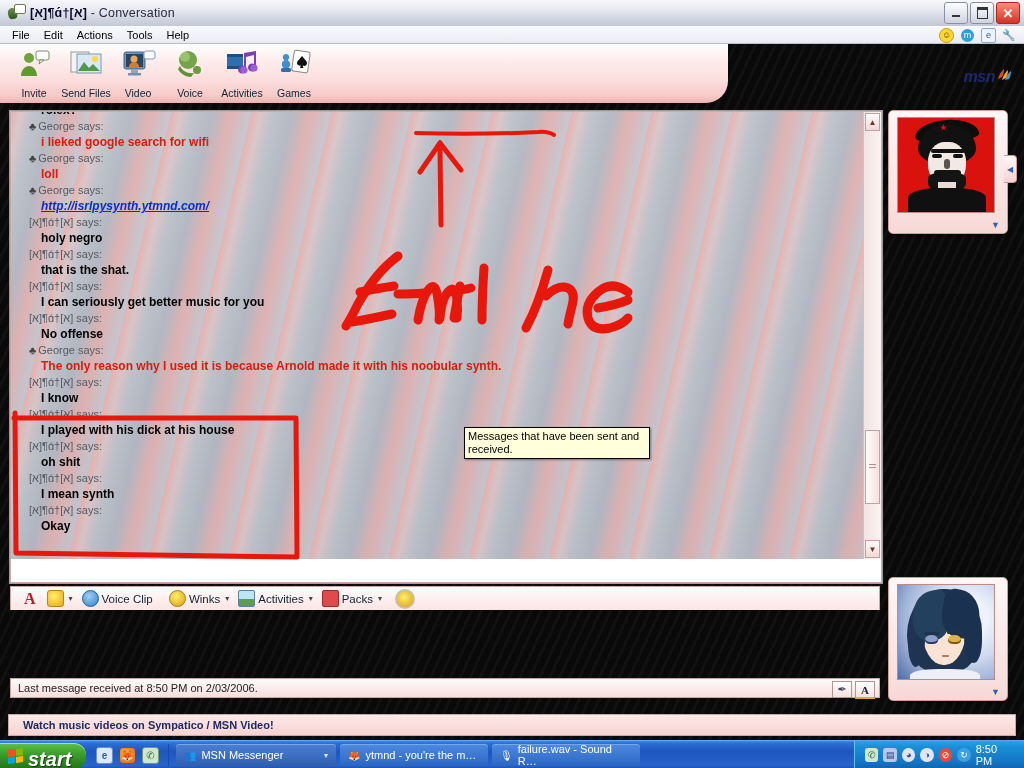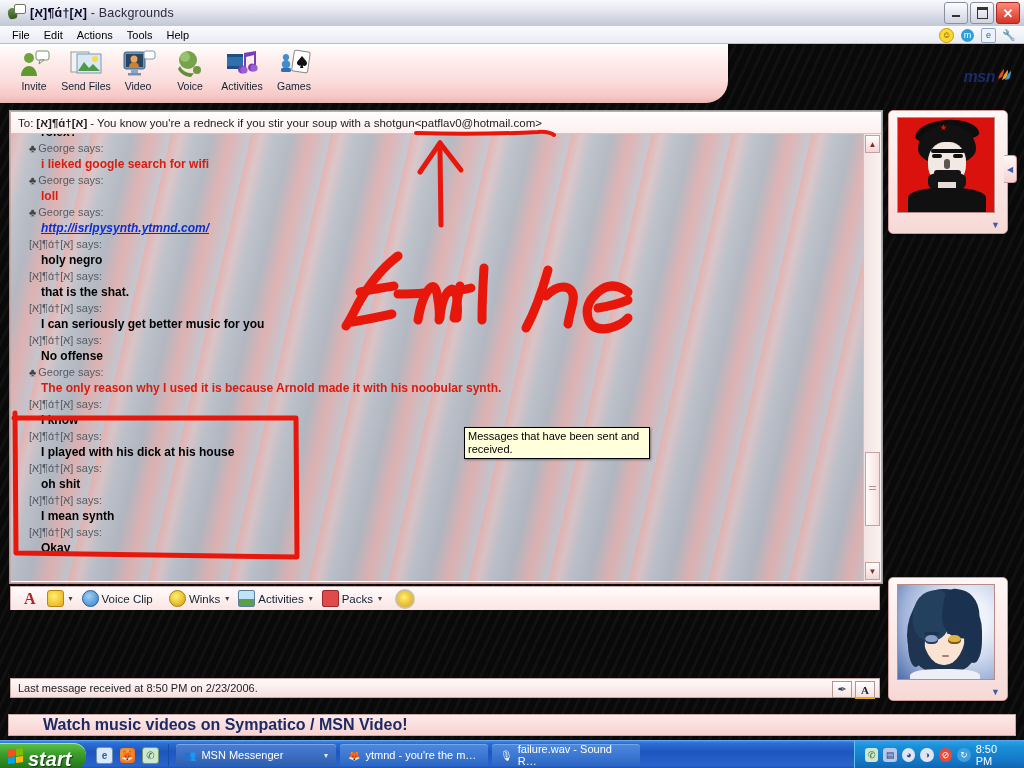--- a/index.html
+++ b/index.html
@@ -68,21 +68,21 @@
   .ti{width:13px;height:13px;border-radius:50%;font-size:9px;display:flex;align-items:center;justify-content:center;}
 
   
   .tbwrap{position:absolute;left:0;top:44px;width:1024px;height:59px;overflow:hidden;}
   .tbbg{position:absolute;left:0;top:0;width:728px;height:59px;
     background:linear-gradient(180deg,#ffffff 0%,#fdeceb 30%,#fbdedd 62%,#f6c9c7 88%,#eab5b3 100%);
     border-bottom-right-radius:22px;box-shadow:0 1px 2px rgba(0,0,0,.35);}
   .toolbar{position:absolute;left:8px;top:2px;display:flex;}
   .tbtn{width:52px;display:flex;flex-direction:column;align-items:center;padding-top:3px;cursor:default;}
   .tbtn .ic{height:30px;width:36px;position:relative;}
-  .tbtn .lb{font-size:10.5px;color:#123;margin-top:1px;white-space:nowrap;}
+  .tbtn .lb{font-size:10.5px;color:#123;margin-top:8px;white-space:nowrap;}
   .msnlogo{position:absolute;right:12px;top:24px;font-weight:bold;font-style:italic;font-size:16px;color:#1a2a6a;letter-spacing:-.5px;}
   .msnlogo .bf{display:inline-block;margin-left:1px;}
 
   
   .convo-outer{position:absolute;left:10px;top:111px;width:870px;height:470px;
     background:#fff;border:1px solid #c8a9a7;box-shadow:0 0 0 1px rgba(255,255,255,.6);}
   .to-bar{height:22px;border-bottom:1px solid #d9c2c0;
     background:linear-gradient(180deg,#fffdfd,#fdf0ef);
     display:flex;align-items:center;padding-left:7px;font-size:11.5px;color:#222;box-sizing:border-box;}
   .to-bar b{margin:0 3px 0 3px;}
@@ -194,21 +194,21 @@
   .anime .eR{left:50px;background:#e0b24a;box-shadow:inset 0 -2px 0 #7d5a14;}
   .anime .lashL{position:absolute;left:26px;top:47px;width:15px;height:3px;background:#20334d;border-radius:2px;}
   .anime .lashR{position:absolute;left:49px;top:46px;width:15px;height:3px;background:#20334d;border-radius:2px;}
   .anime .mouth{position:absolute;left:44px;top:70px;width:7px;height:2px;background:#b07a6a;border-radius:2px;}
   .anime .shoulder{position:absolute;left:12px;top:84px;width:70px;height:16px;background:#eceff6;border-radius:40% 40% 0 0;}
 
   
   .adstrip{position:absolute;left:8px;top:714px;width:1008px;height:22px;
     background:linear-gradient(180deg,#fdeae9,#f7d2d0);border:1px solid #c8a9a7;
     display:flex;align-items:center;padding-left:14px;box-sizing:border-box;}
-  .adstrip span{font-size:16px;font-weight:bold;color:#1c2b63;margin-left:20px;}
+  .adstrip span{font-size:11px;font-weight:bold;color:#1c2b63;}
 
   
   .taskbar{position:absolute;left:0;top:740px;width:1024px;height:28px;
     background:linear-gradient(180deg,#3f8bea 0%,#2a6fd4 8%,#1f55c0 38%,#2864cb 88%,#1b4aa8 100%);
     border-top:1px solid #5fa3f3;display:flex;align-items:center;}
   .startbtn{width:86px;height:26px;margin:1px 0 0 0;
     background:linear-gradient(180deg,#5ec14a 0%,#3da12c 38%,#2f8a22 70%,#217317 100%);
     border-radius:0 12px 12px 0;display:flex;align-items:center;gap:5px;padding-left:8px;box-sizing:border-box;
     box-shadow:inset 0 1px 0 rgba(255,255,255,.5);}
   .startbtn .flag{width:15px;height:14px;display:grid;grid-template-columns:1fr 1fr;grid-template-rows:1fr 1fr;gap:1px;transform:skewY(-7deg);}
@@ -233,21 +233,21 @@
 
 <div id="desktop"></div>
 
 <div id="win">
 
   <div class="titlebar">
     <div class="title-ico">
       <div class="head"></div>
         <div class="bub"></div>
     </div>
-    <div class="title-text"><span>[א]¶ɑ́†[א]</span><span class="dim"> - Backgrounds</span></div>
+    <div class="title-text"><span>[א]¶ɑ́†[א]</span><span class="dim"> - Conversation</span></div>
     <div class="winbtns">
       <div class="wb">
           <div class="min"></div>
         </div>
       <div class="wb">
           <div class="max"></div>
         </div>
       <div class="wb close">✕</div>
     </div>
   </div>
@@ -344,26 +344,20 @@
     </div>
 
     <div class="msnlogo"><span>msn</span><span class="bf"><svg width="16" height="14" viewBox="0 0 16 14">
             <path d="M2 11C4 4 8 1 8 1s0 5-2 8z" fill="#e8472a"></path>
             <path d="M6 12C8 5 12 2 12 2s0 5-2 8z" fill="#f5a623"></path>
             <path d="M9 12c2-6 6-9 6-9s0 5-2 8z" fill="#3f9ad8"></path>
           </svg></span></div>
   </div>
 
   <div class="convo-outer">
-    <div class="to-bar">
-      <span>To:</span>
-      <b>[א]¶ɑ́†[א]</b>
-      <span> - You know you're a redneck if you stir your soup with a shotgun </span>
-      <span class="email-span">&lt;patflav0@hotmail.com&gt;</span>
-    </div>
 
     <div class="msgarea">
       <div class="msglist" id="msglist" style="top: -12px;">
           <div class="mrow"><span class="msg">rolex?</span></div>
           <div class="mrow"><span class="bullet">♣</span><span class="who">George says:</span></div>
           <div class="mrow"><span class="msg red">i lieked google search for wifi</span></div>
           <div class="mrow"><span class="bullet">♣</span><span class="who">George says:</span></div>
           <div class="mrow"><span class="msg red">loll</span></div>
           <div class="mrow"><span class="bullet">♣</span><span class="who">George says:</span></div>
           <div class="mrow"><span class="msg"><a>http://isrlpysynth.ytmnd.com/</a></span></div>
@@ -429,21 +423,21 @@
       <span>Packs</span>
       <span class="car">▾</span>
     </div>
     <div class="fitem" style="margin-left:4px;">
       <span class="ico-sq" style="background:radial-gradient(circle at 45% 40%,#fff06a,#d99a14);border:2px solid #c9c2aa;border-radius:50%;width:16px;height:16px;"></span>
     </div>
   </div>
 
 
   <div class="statusbar">
-    <span>Last message received at 8:50 PM on 2/23/2006.</span>
+    <span>Last message received at 8:50 PM on 2/03/2006.</span>
     <div class="sbicons">
       <div class="sbi" style="color:#445;">✒</div>
       <div class="sbi" style="font-weight:bold;font-family:'Liberation Serif',serif;color:#223;border-bottom:2px solid #e8b000;">A</div>
     </div>
   </div>
 
   <div class="dp" style="left:888px;top:110px;">
     <div class="frame">
       <div class="che">
         <div class="beret"></div>

